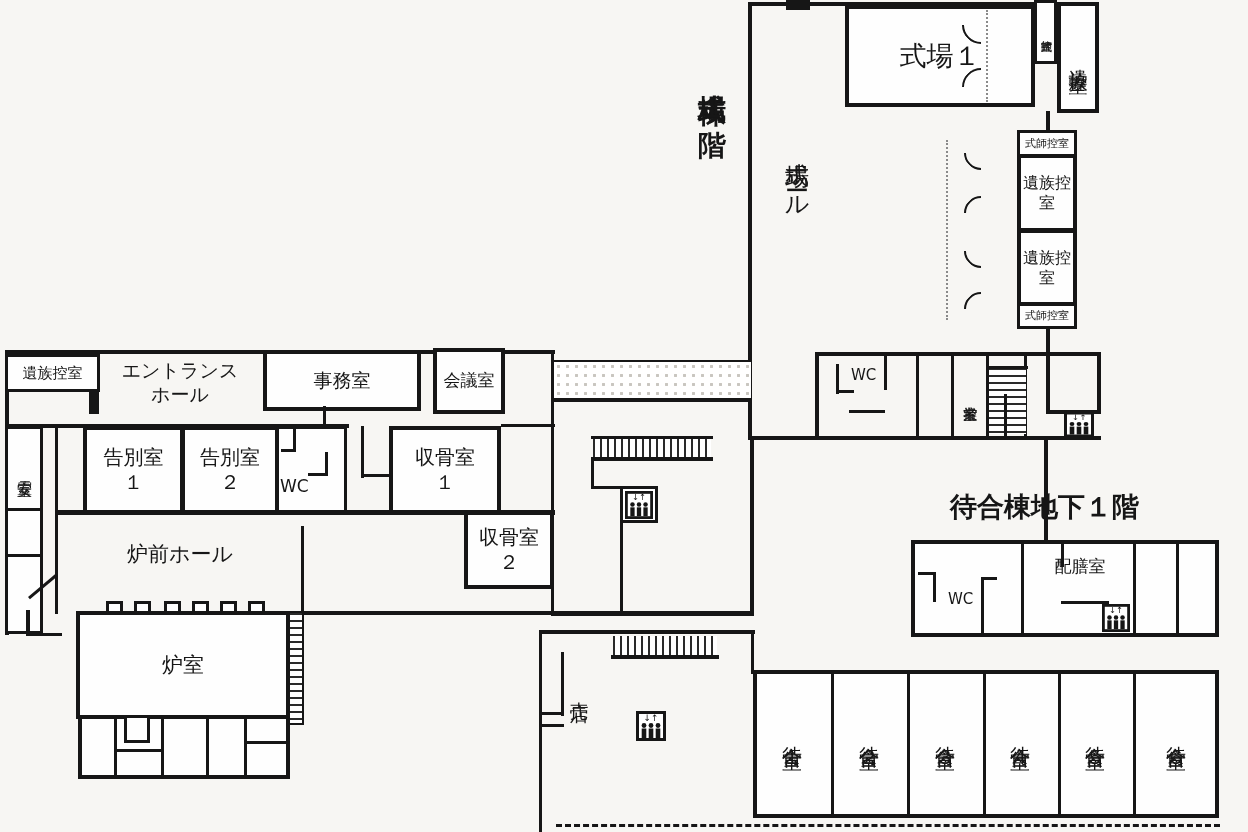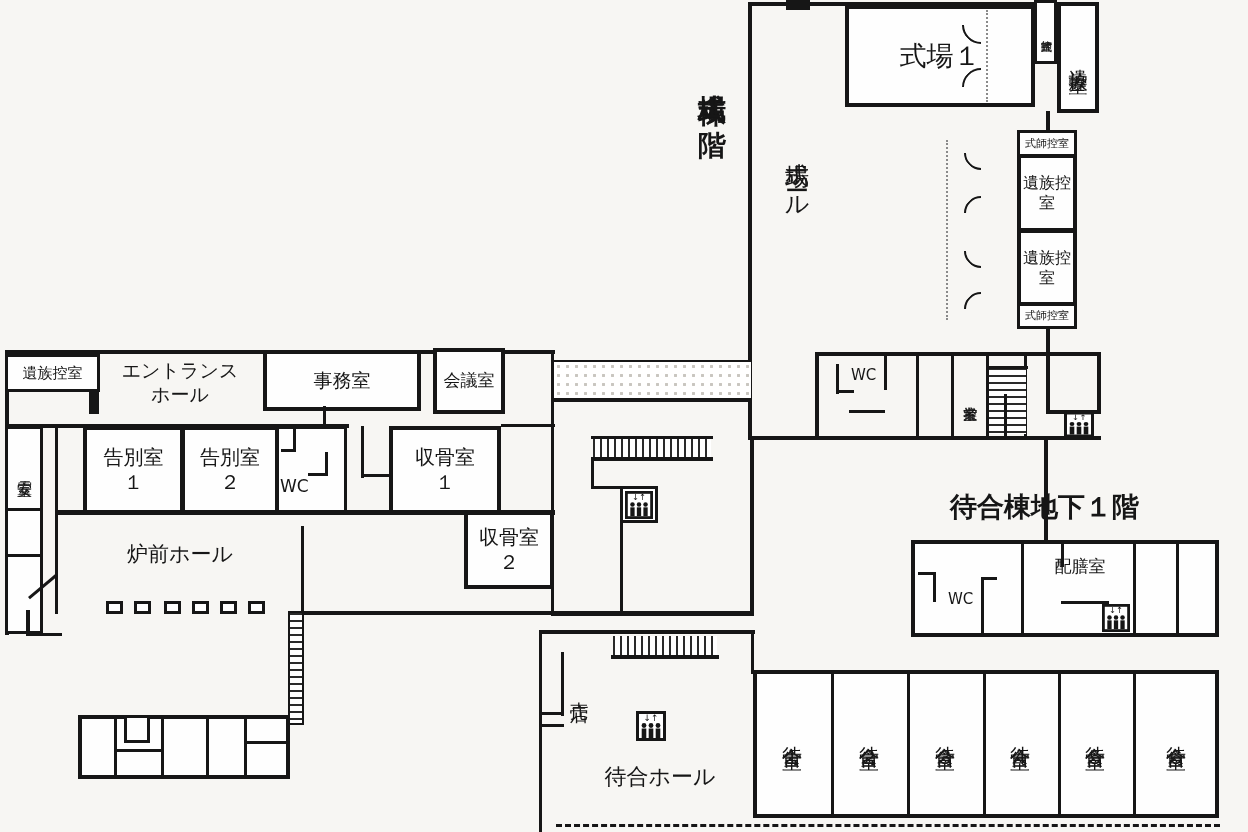--- a/index.html
+++ b/index.html
@@ -157,20 +157,21 @@
 ２</div>
 
   <div class="label" style="left:100px;top:538px;width:160px;height:32px;font-size:21px;">炉前ホール</div>
   <div class="w" style="left:301px;top:526px;width:3px;height:88px;"></div>
   <div class="w" style="left:301px;top:611px;width:453px;height:4px;"></div>
 
   <div class="w" style="left:28px;top:597px;width:36px;height:3px;transform:rotate(-40deg);transform-origin:left top;"></div>
   <div class="w" style="left:26px;top:610px;width:4px;height:26px;"></div>
   <div class="w" style="left:26px;top:633px;width:36px;height:3px;"></div>
 
+  <div class="room" style="left:76px;top:611px;width:214px;height:108px;font-size:21px;">炉室</div>
   <div class="fdoor" style="left:106px;top:601px;width:17px;height:13px;"></div>
   <div class="fdoor" style="left:134px;top:601px;width:17px;height:13px;"></div>
   <div class="fdoor" style="left:164px;top:601px;width:17px;height:13px;"></div>
   <div class="fdoor" style="left:192px;top:601px;width:17px;height:13px;"></div>
   <div class="fdoor" style="left:220px;top:601px;width:17px;height:13px;"></div>
   <div class="fdoor" style="left:248px;top:601px;width:17px;height:13px;"></div>
   <div class="hatchH" style="left:288px;top:611px;width:16px;height:114px;border:2px solid #161616;box-sizing:border-box;"></div>
 
   <div class="room" style="left:78px;top:715px;width:212px;height:64px;"></div>
   <div class="w" style="left:114px;top:719px;width:3px;height:58px;"></div>
@@ -197,21 +198,20 @@
       <g fill="#161616">
         <circle cx="8" cy="14.5" r="2.4"></circle>
           <rect x="5.7" y="17.5" width="4.6" height="9.5"></rect>
         <circle cx="15" cy="14.5" r="2.4"></circle>
           <rect x="12.7" y="17.5" width="4.6" height="9.5"></rect>
         <circle cx="22" cy="14.5" r="2.4"></circle>
           <rect x="19.7" y="17.5" width="4.6" height="9.5"></rect>
       </g>
     </svg>
   </div>
-  <div class="label" style="left:580px;top:762px;width:160px;height:30px;font-size:22px;">待合ホール</div>
   <div class="dashline" style="left:556px;top:824px;width:664px;"></div>
 
   <div class="w" style="left:1044px;top:439px;width:4px;height:102px;"></div>
   <div class="room" style="left:911px;top:540px;width:308px;height:97px;"></div>
   <div class="w" style="left:933px;top:572px;width:3px;height:30px;"></div>
   <div class="w" style="left:918px;top:572px;width:17px;height:3px;"></div>
   <div class="w" style="left:981px;top:577px;width:3px;height:58px;"></div>
   <div class="w" style="left:981px;top:577px;width:16px;height:3px;"></div>
   <div class="label" style="left:948px;top:590px;font-size:15px;">WC</div>
   <div class="w" style="left:1021px;top:541px;width:3px;height:94px;"></div>

